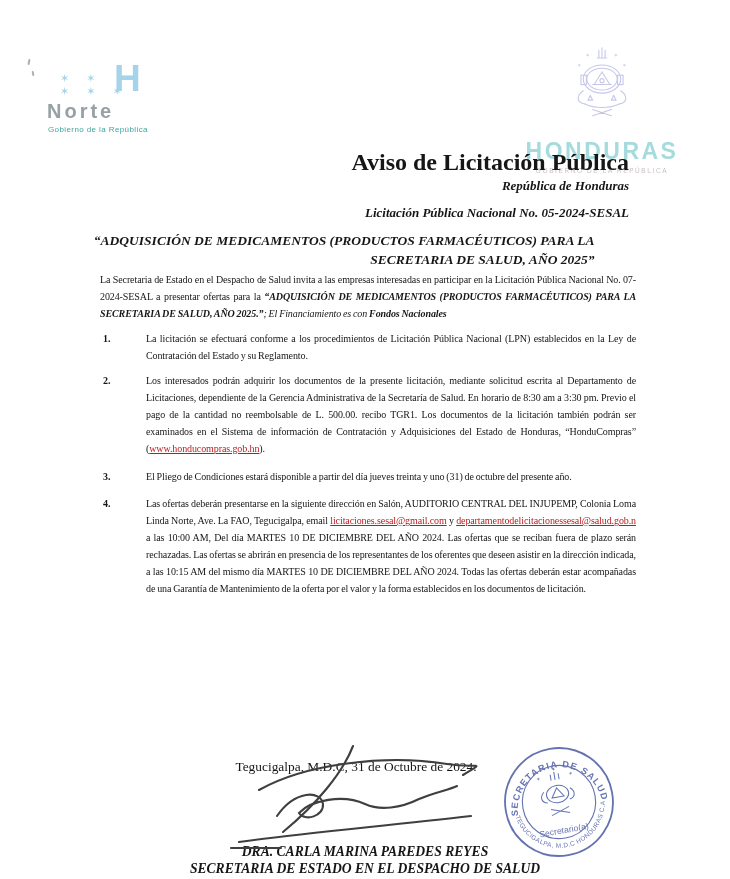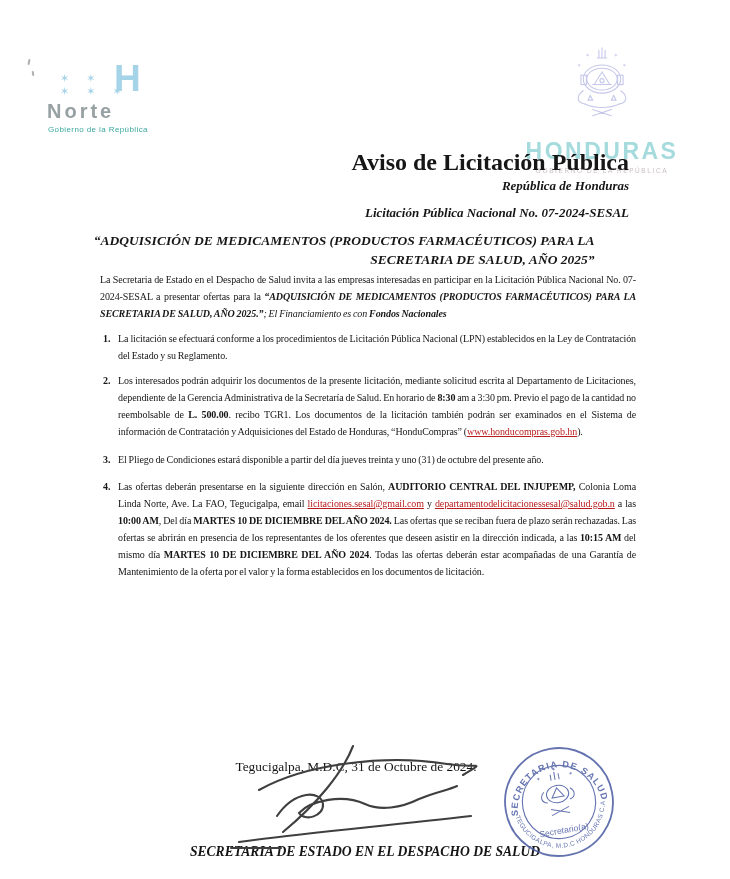--- a/index.html
+++ b/index.html
@@ -27,23 +27,23 @@
 
   
   .content{position:absolute;left:100px;top:271px;width:536px;font-size:10px;line-height:17px;
            text-align:justify;letter-spacing:-0.1px;word-spacing:-0.5px;}
   .intro{margin:0 0 8px 0;}
   .item{display:flex;margin:0 0 8px 0;}
   .item:nth-child(3){margin-bottom:11px;}
   .item:nth-child(4){margin-bottom:10px;}
   .item:last-child{margin-bottom:0;}
   .num{flex:0 0 15px;margin-left:3px;font-weight:bold;}
-  .txt{flex:1;text-align:justify;}
+  .txt{flex:1;text-align:justify;margin-left:28px;}
   .r-n{}
-  .r-b{font-weight:bold;}
+  .r-b{font-weight:normal;}
   .r-i{font-style:italic;}
   .r-bi{font-weight:bold;font-style:italic;}
   .r-link{color:#b91c1c;text-decoration:underline;cursor:pointer;}
 
   
   .date-line{position:absolute;left:0;top:759px;width:712px;text-align:center;font-size:13.4px;}
   .signature-svg{position:absolute;left:225px;top:744px;width:280px;height:118px;z-index:3;}
   .seal{position:absolute;left:500px;top:742px;width:118px;height:120px;transform:rotate(-10deg);opacity:.85;z-index:2;}
   .sign-block{position:absolute;left:0;top:843px;width:730px;text-align:center;
               font-weight:bold;font-style:italic;font-size:13.6px;line-height:17px;}
@@ -89,21 +89,21 @@
           <text x="65" y="17">✶</text>
       </g>
     </svg>
     <div class="honduras-word">HONDURAS</div>
     <div class="honduras-tag">GOBIERNO DE LA REPÚBLICA</div>
   </div>
 
   <div class="titles">
     <h1 class="title-main">Aviso de Licitación Pública</h1>
     <div class="title-country">República de Honduras</div>
-    <div class="title-process">Licitación Pública Nacional No. 07-2024-SESAL</div>
+    <div class="title-process">Licitación Pública Nacional No. 05-2024-SESAL</div>
     <div class="title-subject">“ADQUISICIÓN DE MEDICAMENTOS (PRODUCTOS FARMACÉUTICOS) PARA LA SECRETARIA DE SALUD, AÑO 2025”</div>
   </div>
 
   <div class="content">
     <p class="intro"><span class="r-n">La Secretaria de Estado en el Despacho de Salud invita a las empresas interesadas en participar en la Licitación Pública Nacional No. 07-2024-SESAL a presentar ofertas para la </span><span class="r-bi">“ADQUISICIÓN DE MEDICAMENTOS (PRODUCTOS FARMACÉUTICOS) PARA LA SECRETARIA DE SALUD, AÑO 2025.”</span><span class="r-i">; El Financiamiento es con </span><span class="r-bi">Fondos Nacionales</span></p>
 
     <div class="item">
       <span class="num">1.</span>
       <span class="txt"><span class="r-n">La licitación se efectuará conforme a los procedimientos de Licitación Pública Nacional (LPN) establecidos en la Ley de Contratación del Estado y su Reglamento.</span></span>
     </div>
@@ -158,16 +158,17 @@
         <textPath href="#sealBottom" startOffset="50%" text-anchor="middle">TEGUCIGALPA, M.D.C HONDURAS C.A</textPath>
       </text>
       <text x="58" y="89" text-anchor="middle" font-family="'Liberation Sans',sans-serif" font-size="8.5">Secretario(a)</text>
       <text x="58" y="27" text-anchor="middle" font-size="6">✶</text>
       <text x="42" y="34" text-anchor="middle" font-size="5">✶</text>
       <text x="74" y="34" text-anchor="middle" font-size="5">✶</text>
     </g>
   </svg>
 
   <div class="sign-block">
+    <div>DRA. CARLA MARINA PAREDES REYES</div>
     <div>SECRETARIA DE ESTADO EN EL DESPACHO DE SALUD</div>
   </div>
 
 </div>
 
 </body></html>

